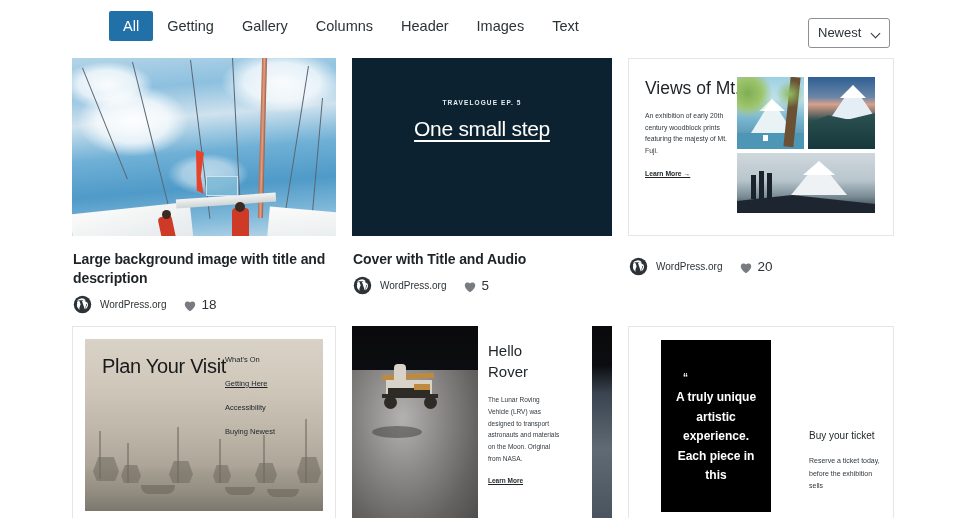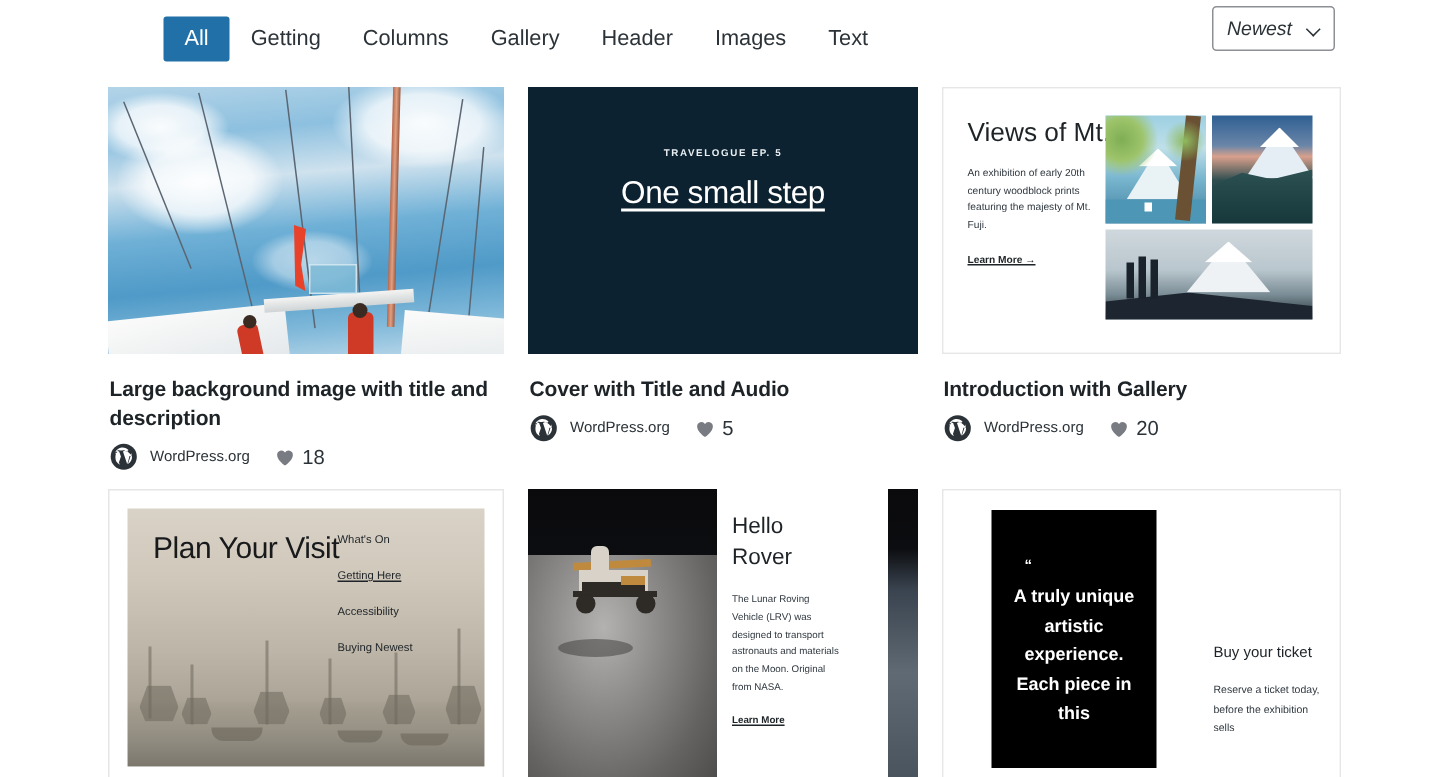--- a/index.html
+++ b/index.html
@@ -17,21 +17,21 @@
     position: absolute; left: 0; top: 0; width: 969px; height: 54px;
   }
   .tabs { position: absolute; left: 72px; top: 11px; display: flex; align-items: center; gap: 0px; padding-left: 37px; }
   .tab {
     font-size: 14.5px; color: #2c3338; padding: 7px 14px; border-radius: 2px;
     line-height: 16px; white-space: nowrap; cursor: pointer; background: transparent;
     border: none; font-family: "Liberation Sans", sans-serif;
   }
   .tab.active { background: #2171a8; color: #ffffff; font-weight: 400; }
 
-  .sortwrap { position: absolute; right: 79px; top: 4px; font-style: italic; }
+  .sortwrap { position: absolute; right: 79px; top: 18px; }
   .sortbox {
     width: 82px; height: 30px; border: 1px solid #8c8f94; border-radius: 3px;
     background: #fff; display: flex; align-items: center; padding: 0 9px;
     position: relative; cursor: pointer;
   }
   .sortbox .lbl { font-size: 13px; color: #2c3338; line-height: 14px; }
   .chev { position: absolute; right: 9px; top: 11px; width: 8px; height: 8px; }
   .chev:before {
     content: ""; position: absolute; left: 0; top: 0;
     width: 6px; height: 6px; border-right: 1.4px solid #2c3338; border-bottom: 1.4px solid #2c3338;
@@ -132,22 +132,22 @@
 </style>
 </head>
 <body>
 
 <div id="root">
 
   <div class="toolbar">
     <div class="tabs">
       <button class="tab active">All</button>
       <button class="tab">Getting</button>
+      <button class="tab">Gallery</button>
       <button class="tab">Columns</button>
-      <button class="tab">Gallery</button>
       <button class="tab">Header</button>
       <button class="tab">Images</button>
       <button class="tab">Text</button>
     </div>
 
     <div class="sortwrap">
       <div class="sortbox">
         <span class="lbl">Newest</span>
         <span class="chev"></span>
       </div>
@@ -258,21 +258,20 @@
               <div class="peak" style="left:66px;top:8px;width:32px;height:14px;background:#fff;clip-path:polygon(50% 0,100% 100%,0 100%);"></div>
               <div style="position:absolute;left:0;top:40px;width:100%;height:20px;background:#1d2630;clip-path:polygon(0 40%,40% 10%,100% 55%,100% 100%,0 100%);"></div>
               <div style="position:absolute;left:14px;top:22px;width:5px;height:24px;background:#1a222b;"></div>
               <div style="position:absolute;left:22px;top:18px;width:5px;height:28px;background:#1a222b;"></div>
               <div style="position:absolute;left:30px;top:20px;width:5px;height:26px;background:#1a222b;"></div>
             </div>
           </div>
         </div>
       </div>
       <div class="caption" style="top:192px;">
-        <div class="cap-title">Introduction with Gallery</div>
         <div class="cap-meta">
           <span class="wpicon">
             <svg viewBox="0 0 24 24" width="19" height="19">
                 <circle cx="12" cy="12" r="11" fill="#2c3338"></circle>
                 <path d="M5 12a7 7 0 0 1 .4-2.3l3.3 9A7 7 0 0 1 5 12zm11.7-.35c0 .85-.33 1.84-.76 3.22l-1 3.35-3.6-10.7c.6-.03 1.14-.1 1.14-.1.54-.06.48-.85-.06-.82 0 0-1.62.13-2.66.13-.98 0-2.63-.13-2.63-.13-.54-.03-.6.79-.06.82 0 0 .5.07 1.05.1l1.52 4.17-2.14 6.4L4.96 8.7c.6-.03 1.13-.1 1.13-.1.54-.06.48-.85-.06-.82 0 0-.5.04-1.08.08A7 7 0 0 1 16.2 6.5h-.13c-.53 0-.9.46-.9.96 0 .44.26.82.53 1.26.2.36.45.82.45 1.5 0 .46-.18 1-.4 1.75l-.53 1.76-1.9-5.67c.6-.03 1.13-.1 1.13-.1.54-.06.48-.85-.06-.82 0 0-1.62.13-2.66.13h-.1A7 7 0 0 1 19 12c0 2.58-1.4 4.83-3.48 6.05l2.14-6.2c.4-1 .53-1.8.53-2.5 0-.27-.02-.5-.05-.73.34.62.53 1.4.53 2.23z" fill="#fff"></path>
               </svg>
           </span>
           <span class="author">WordPress.org</span>
           <span class="likes">
             <span class="heart">

